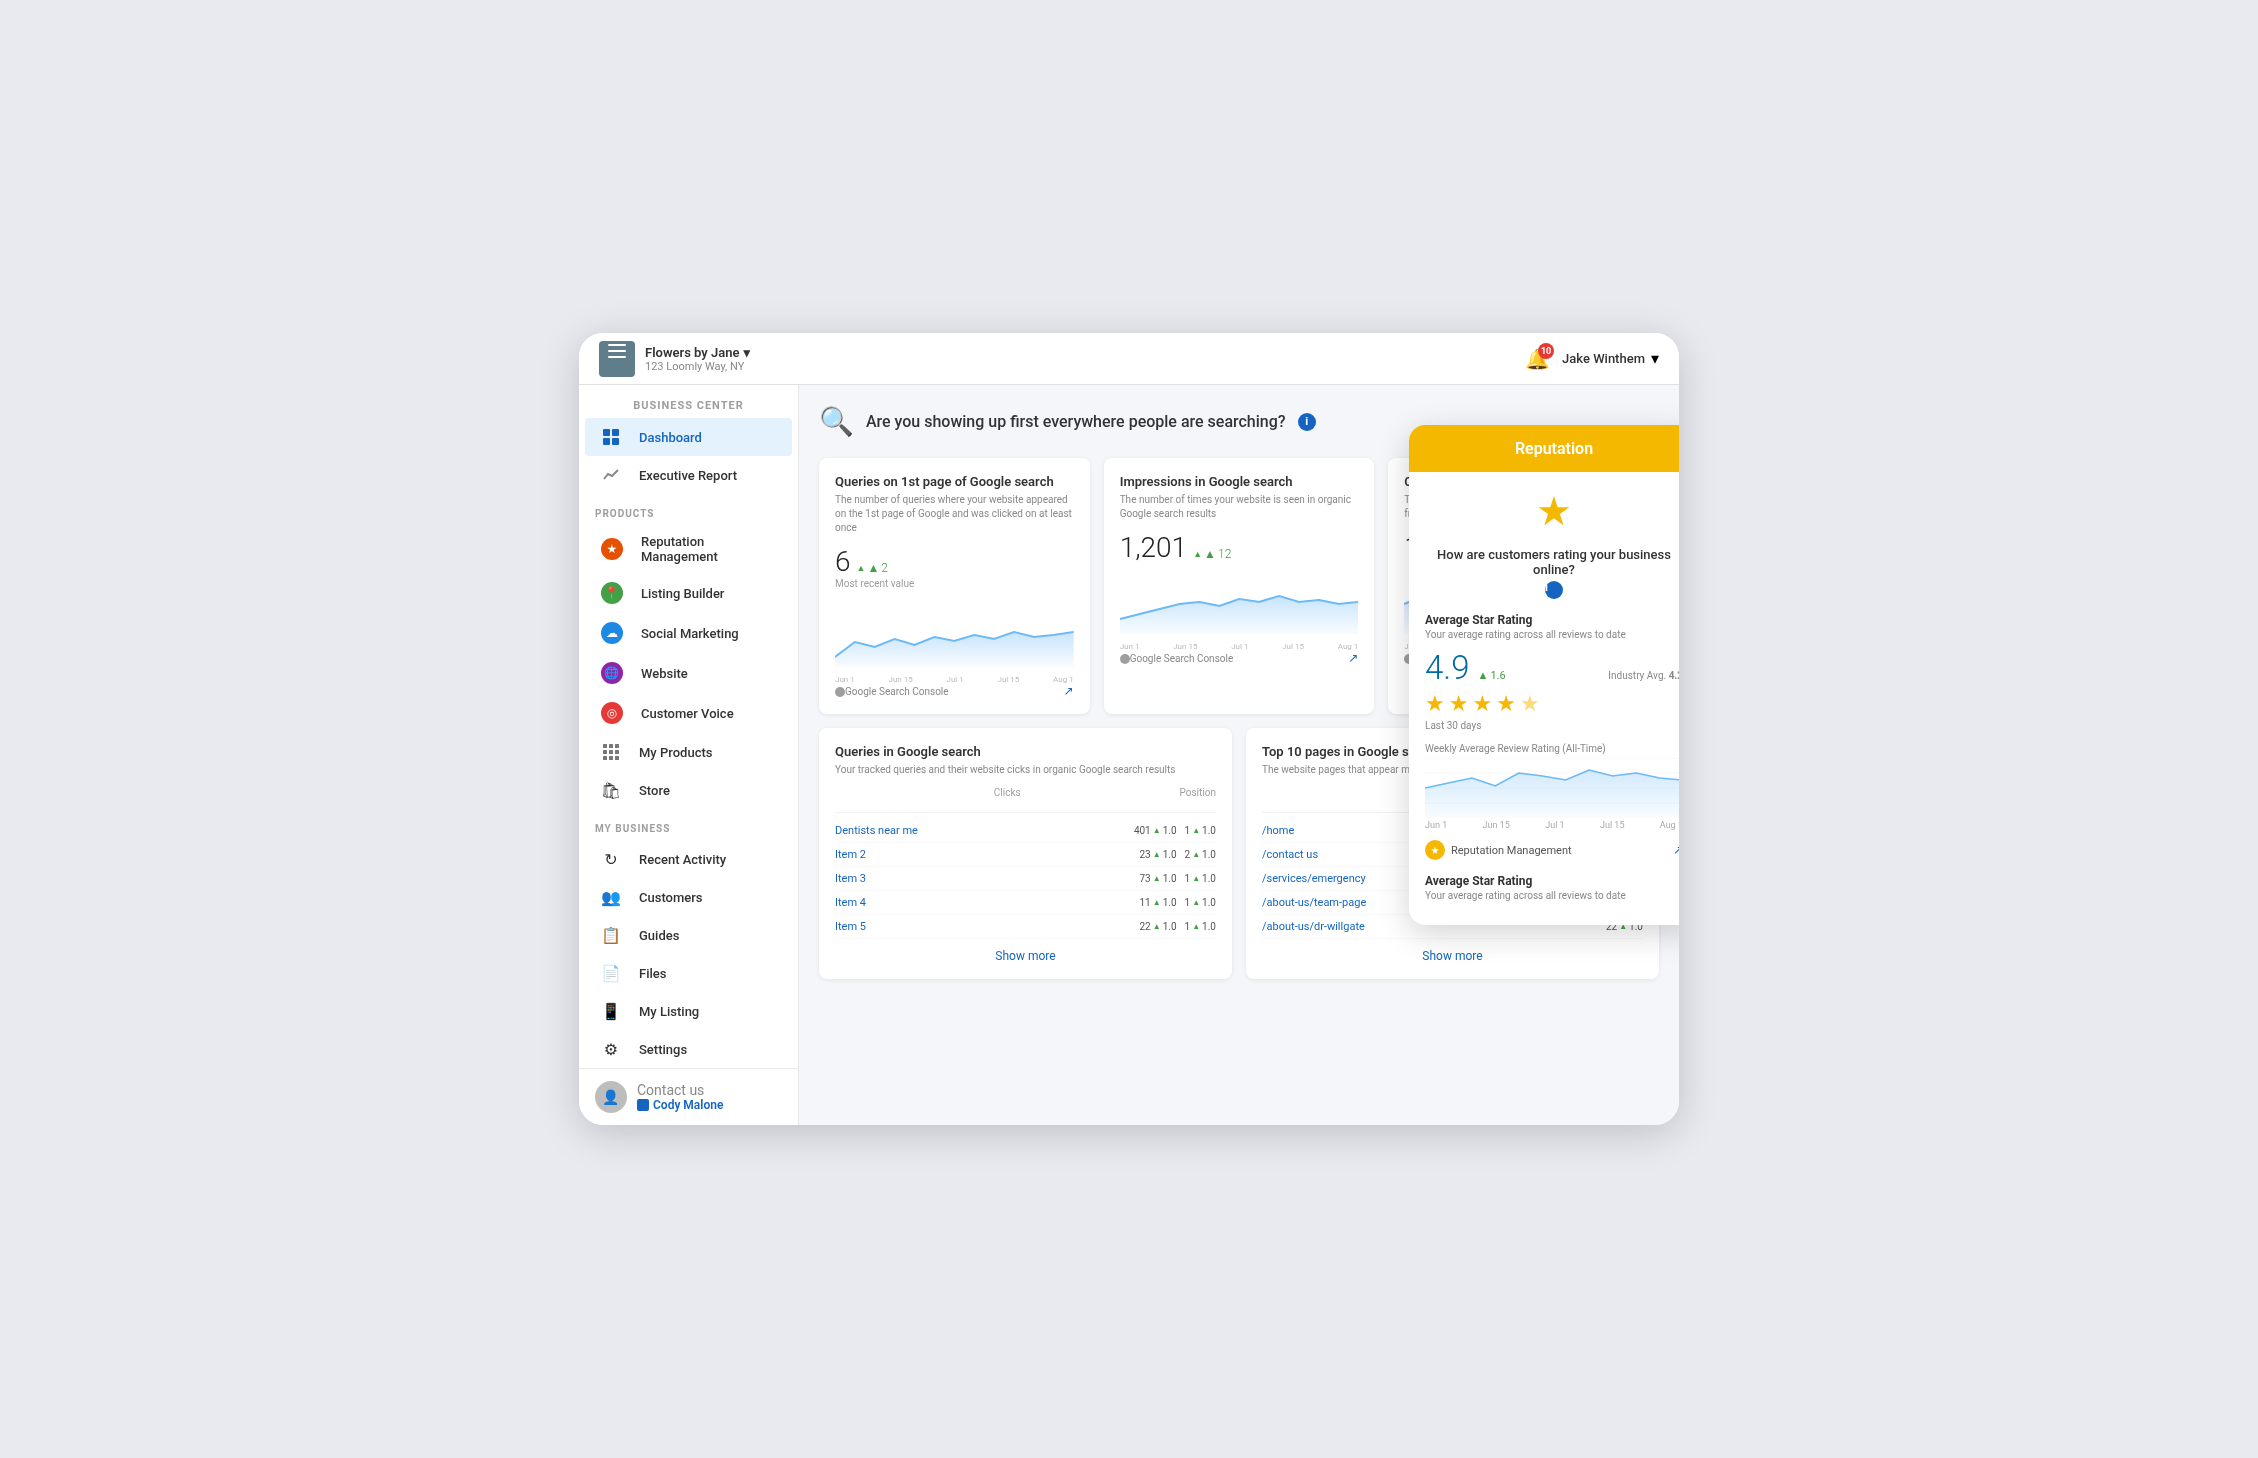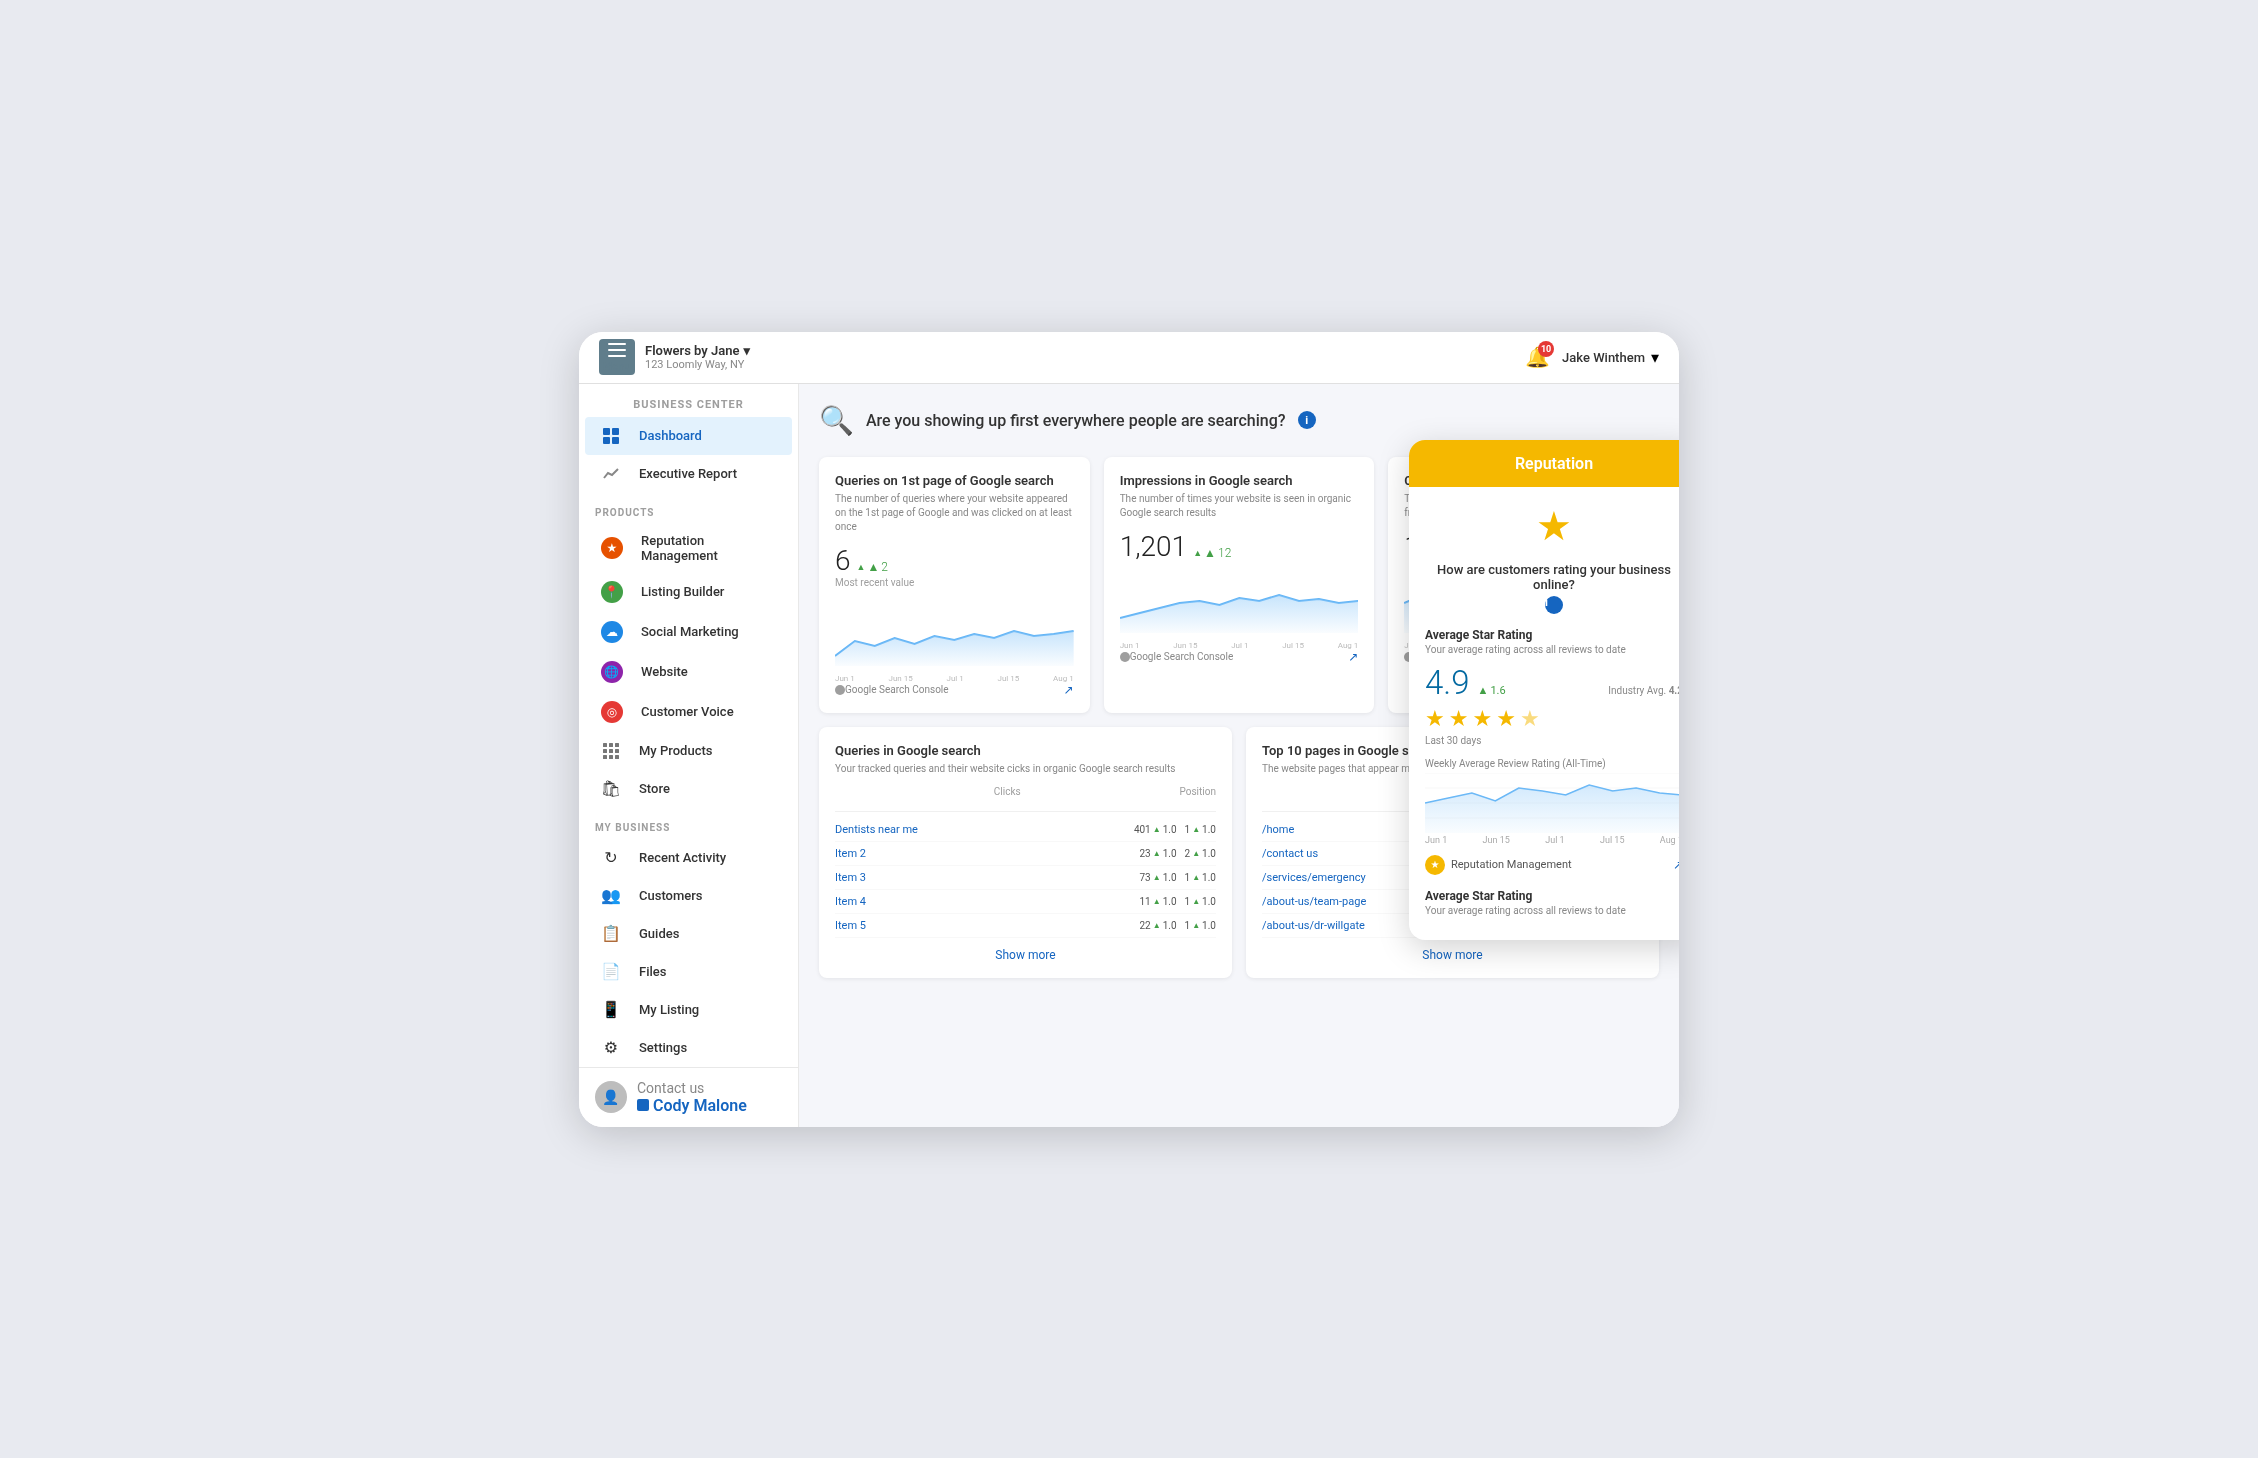--- a/index.html
+++ b/index.html
@@ -195,21 +195,21 @@
       align-items: center;
       justify-content: center;
       font-size: 14px;
       color: #fff;
     }
     .contact-info .contact-label {
       font-size: 14px;
       color: #888;
     }
     .contact-info .contact-name {
-      font-size: 16px;
+      font-size: 12px;
       font-weight: 600;
       color: #1565c0;
       display: flex;
       align-items: center;
       gap: 4px;
       justify-content: space-between;
     }
     
     .content-area {
       flex: 1;
@@ -382,21 +382,21 @@
       text-align: center;
       color: #1565c0;
       font-size: 12px;
       padding-top: 10px;
       cursor: pointer;
     }
     
     .reputation-panel {
       position: absolute;
       right: -20px;
-      top: 56px;
+      top: 40px;
       width: 290px;
       background: #fff;
       border-radius: 16px;
       box-shadow: 0 8px 32px rgba(0,0,0,0.18);
       overflow: hidden;
     }
     .rep-header {
       background: #f5b800;
       color: #fff;
       text-align: center;

